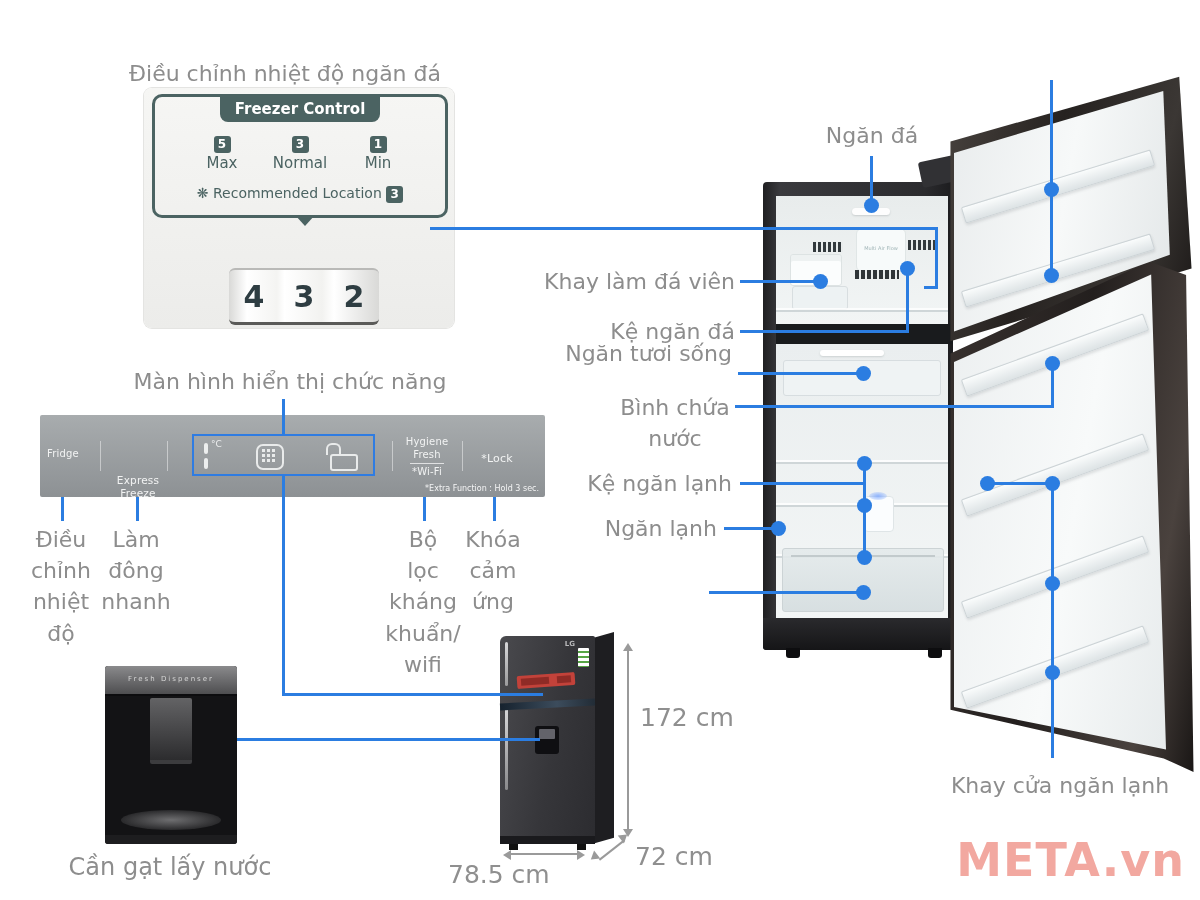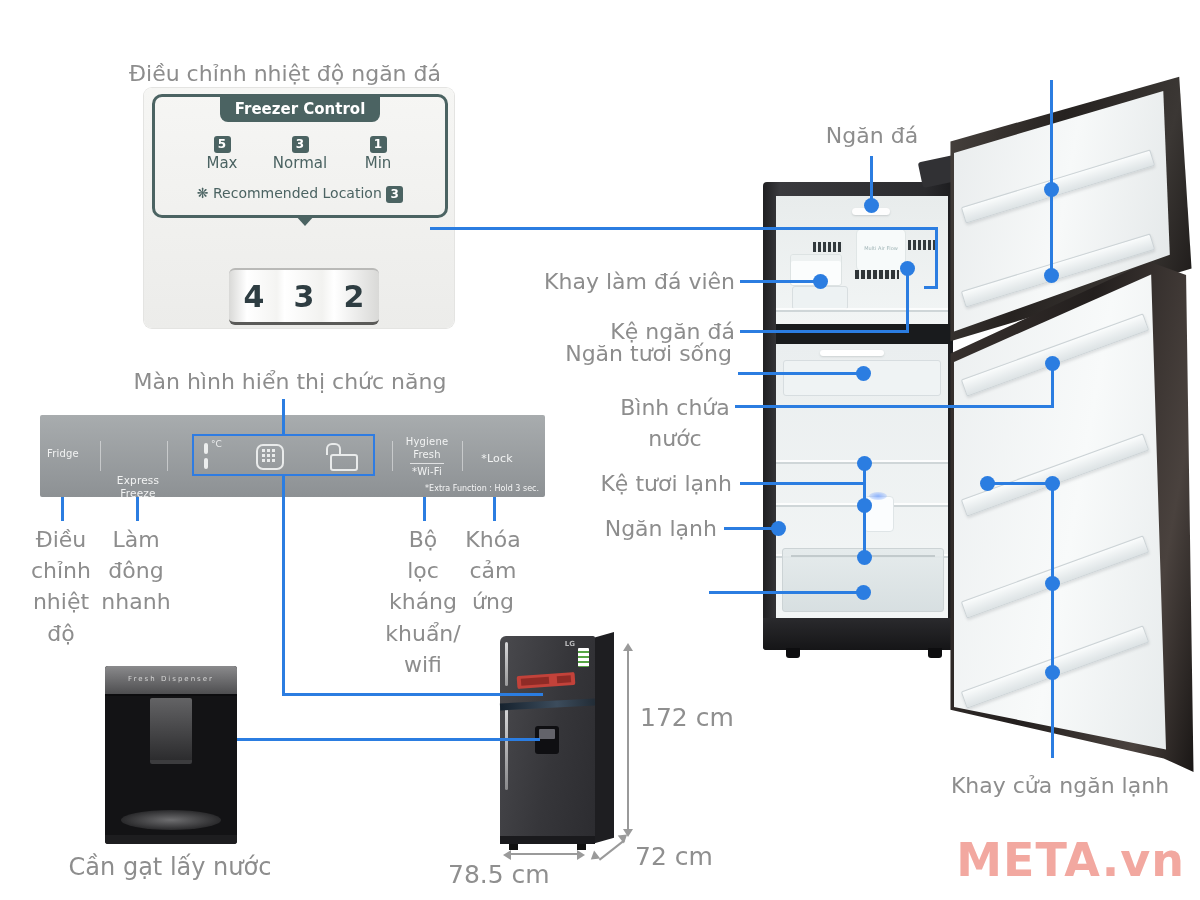--- a/index.html
+++ b/index.html
@@ -270,21 +270,21 @@
   <div class="lbl rgt" style="left:540px;top:338px;width:192px;">Ngăn tươi sống</div>
   <div class="lineh" style="left:738px;top:372px;width:127px;"></div>
   <div class="dot" style="left:856px;top:366px;"></div>
 
   <div class="lbl ctr prel" style="left:595px;top:392px;width:160px;">Bình chứa
 nước</div>
   <div class="lineh" style="left:735px;top:405px;width:319px;"></div>
   <div class="linev" style="left:1051px;top:363px;height:45px;"></div>
   <div class="dot" style="left:1045px;top:356px;"></div>
 
-  <div class="lbl rgt" style="left:560px;top:468px;width:172px;">Kệ tươi lạnh</div>
+  <div class="lbl rgt" style="left:560px;top:468px;width:172px;">Kệ ngăn lạnh</div>
   <div class="lineh" style="left:740px;top:482px;width:126px;"></div>
   <div class="linev" style="left:863px;top:463px;height:96px;"></div>
   <div class="dot" style="left:857px;top:456px;"></div>
   <div class="dot" style="left:857px;top:498px;"></div>
   <div class="dot" style="left:857px;top:550px;"></div>
 
   <div class="lbl rgt" style="left:570px;top:513px;width:147px;">Ngăn lạnh</div>
   <div class="lineh" style="left:724px;top:527px;width:56px;"></div>
   <div class="dot" style="left:771px;top:521px;"></div>
 

